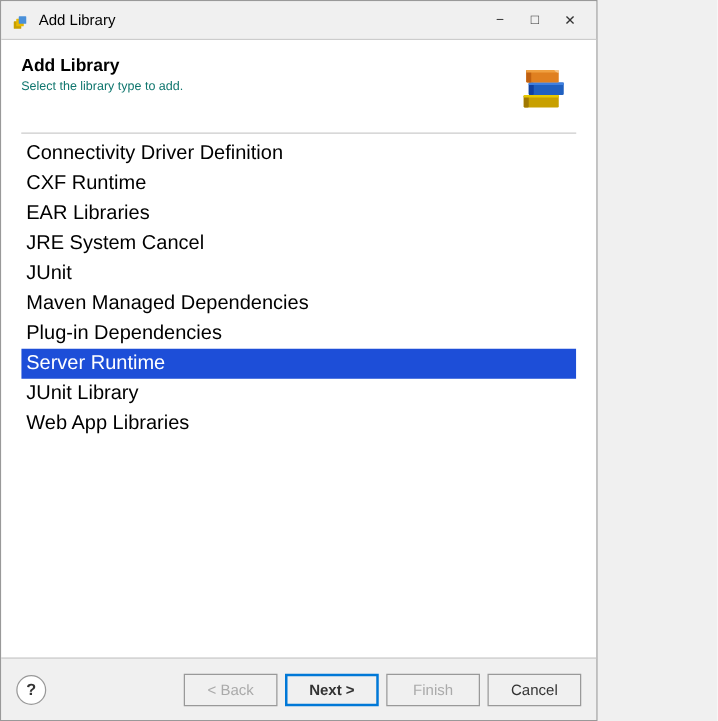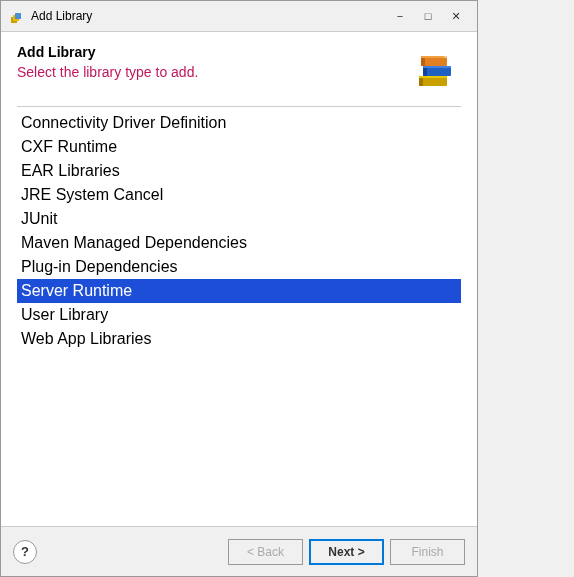--- a/index.html
+++ b/index.html
@@ -91,22 +91,22 @@
       flex: 1;
     }
 
     .header-title {
       font-size: 14px;
       font-weight: bold;
       margin-bottom: 4px;
     }
 
     .header-subtitle {
-      font-size: 14px;
-      color: #be185d;
+      font-size: 10px;
+      color: #0f766e;
     }
 
     .header-icon {
       width: 48px;
       height: 48px;
       display: flex;
       align-items: center;
       justify-content: center;
       margin-left: 10px;
     }
@@ -251,30 +251,31 @@
 
     <div class="list-container">
       <div class="list-item">Connectivity Driver Definition</div>
       <div class="list-item">CXF Runtime</div>
       <div class="list-item">EAR Libraries</div>
       <div class="list-item">JRE System Cancel</div>
       <div class="list-item">JUnit</div>
       <div class="list-item">Maven Managed Dependencies</div>
       <div class="list-item">Plug-in Dependencies</div>
       <div class="list-item selected">Server Runtime</div>
-      <div class="list-item">User Library</div>
+      <div class="list-item">JUnit Library</div>
       <div class="list-item">Web App Libraries</div>
     </div>
 
   </div>
 
   <div class="bottom-bar">
     <div class="bottom-left">
       <button class="help-btn">?</button>
     </div>
     <div class="bottom-right">
       <button class="dialog-btn" disabled="">&lt; Back</button>
       <button class="dialog-btn primary">Next &gt;</button>
       <button class="dialog-btn" disabled="">Finish</button>
+      <button class="dialog-btn">Cancel</button>
     </div>
   </div>
 
 </div>
 
 </body></html>

